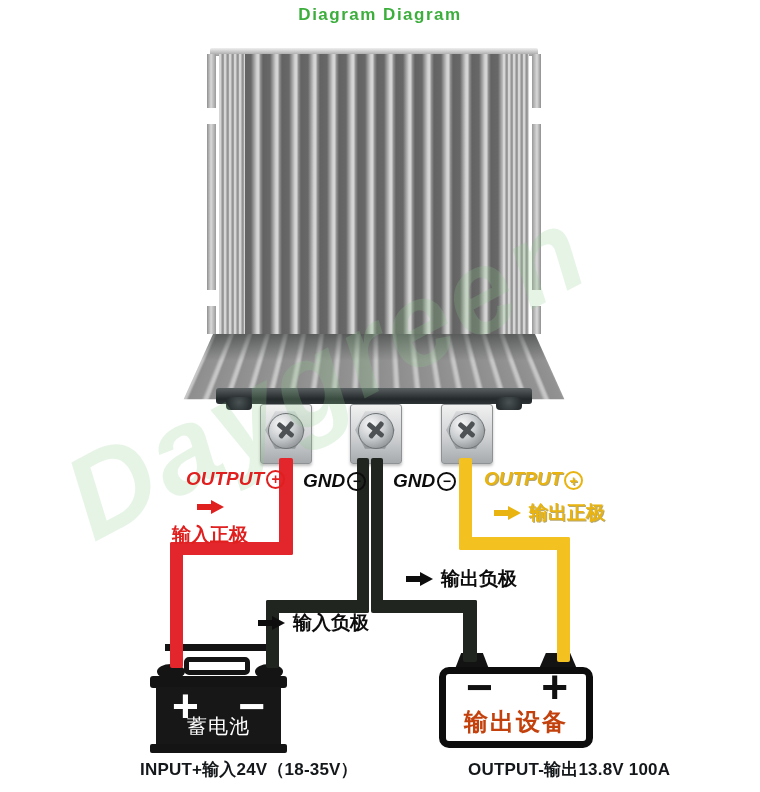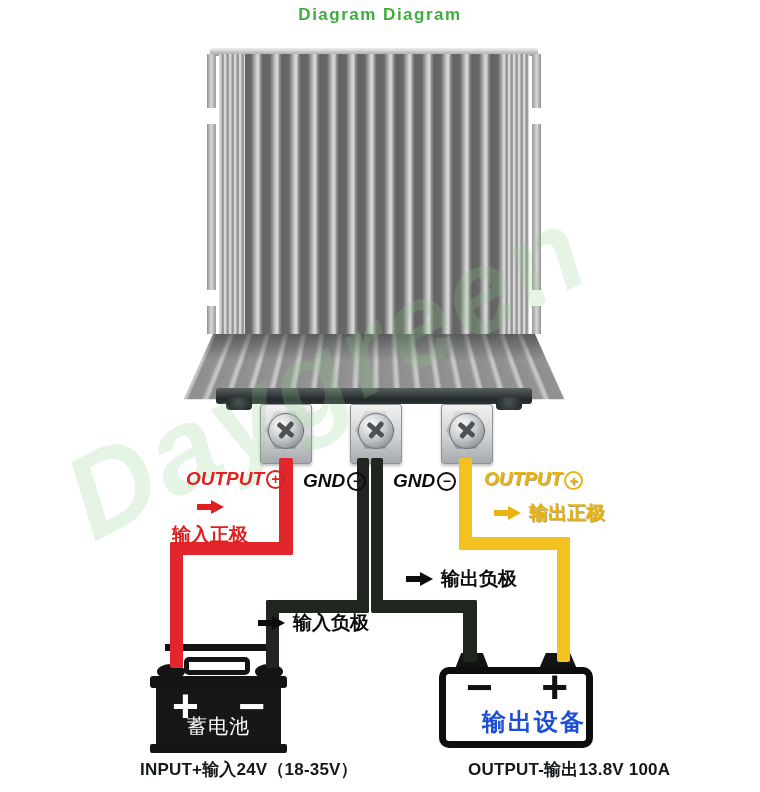--- a/index.html
+++ b/index.html
@@ -90,21 +90,21 @@
   .bat-label{position:absolute;left:0;bottom:4px;width:100%;text-align:center;color:#fff;
       font-size:20px;font-weight:400;letter-spacing:1px;margin-top:45px;}
   .bat-base{left:150px;top:744px;width:137px;height:9px;background:#141414;border-radius:2px;}
 
   
   .outdev{z-index:3;}
   .out-post{top:653px;height:16px;background:#131313;clip-path:polygon(18% 0,82% 0,100% 100%,0 100%);}
   .out-box{left:439px;top:667px;width:140px;height:67px;background:#fff;border:7px solid #0d0d0d;border-radius:10px;}
   .out-minus{position:absolute;left:20px;top:-14px;color:#111;font-size:46px;font-weight:800;}
   .out-plus{position:absolute;right:18px;top:-14px;color:#111;font-size:46px;font-weight:800;}
-  .out-label{position:absolute;left:0;bottom:3px;width:100%;text-align:right;color:#1d4ed8;
+  .out-label{position:absolute;left:0;bottom:3px;width:100%;text-align:center;color:#c2410c;
       font-size:24px;font-weight:700;letter-spacing:2px;margin-top:17px;}
 
   
   .caption{z-index:4;font-weight:900;font-size:17px;color:#15181b;letter-spacing:0.2px;}
 </style>
 </head>
 <body>
 
 <div class="canvas">
 

